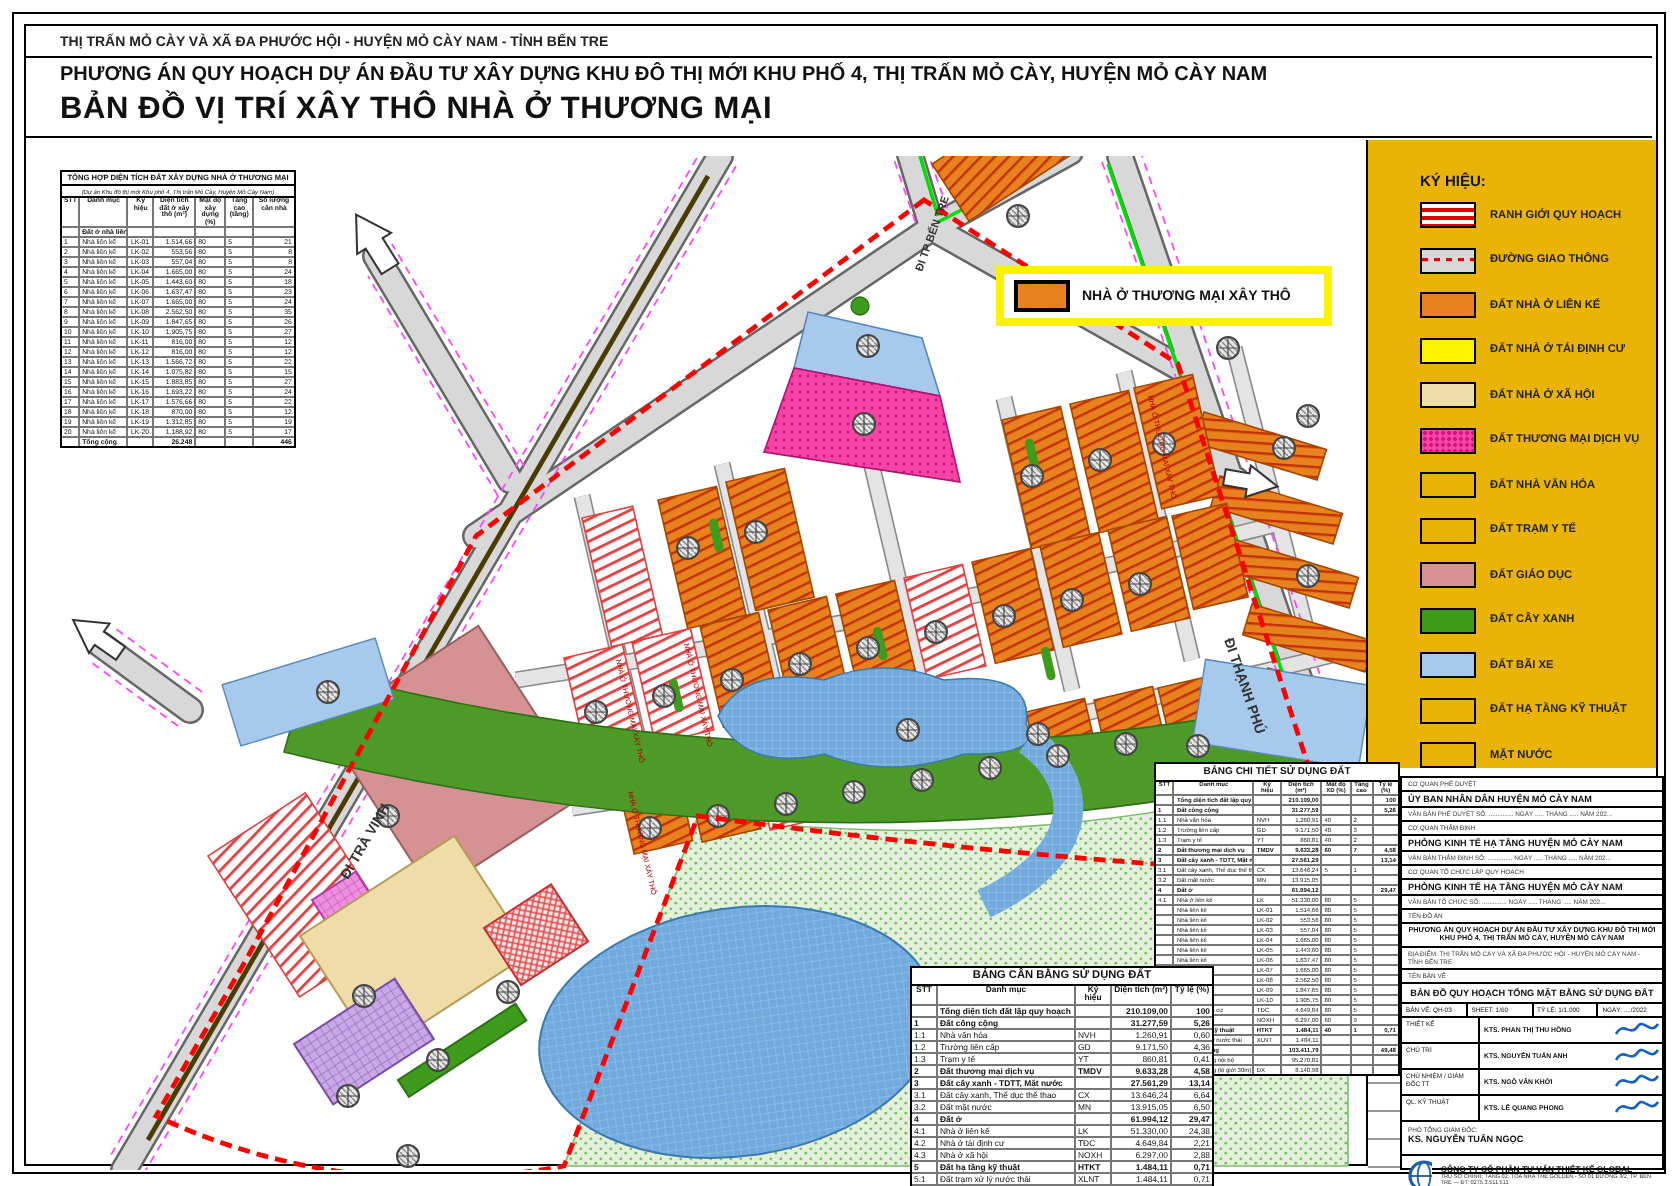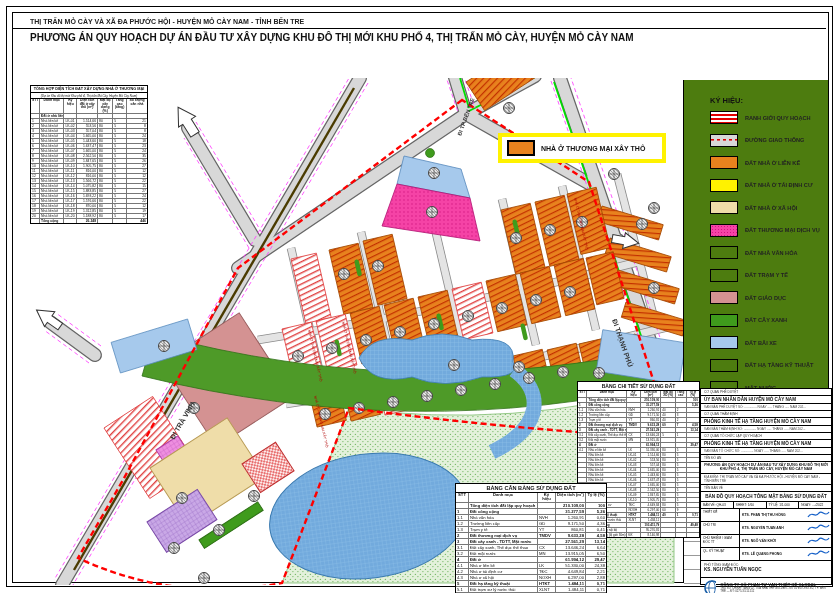--- a/index.html
+++ b/index.html
@@ -8,21 +8,21 @@
   .abs{position:absolute;}
   
   #frame-outer{left:6px;top:6px;width:825px;height:579px;border:1.6px solid #000;}
   #frame-inner{left:12px;top:12px;width:815px;height:569px;border:1px solid #000;}
   
   #hdr{left:13px;top:13px;width:813px;background:#fff;}
   #hdr .l1{font-size:7px;font-weight:bold;color:#222;padding:5px 0 3px 17px;border-bottom:1px solid #000;}
   #hdr .l2{font-size:10px;font-weight:bold;padding:3px 0 2px 17px;}
   #hdr .l3{font-size:15.5px;font-weight:bold;padding:1px 0 4px 17px;border-bottom:1.6px solid #000;letter-spacing:.3px;}
   
-  #legend{left:683px;top:80px;width:144px;height:314px;border-left:1px solid #000;background:#4d7c0f;}
+  #legend{left:683px;top:70px;width:144px;height:314px;border-left:1px solid #000;background:#eab308;}
   #legend .tt{font-size:7.5px;font-weight:bold;margin:16px 0 6px 26px;}
   .lg-it{display:flex;align-items:center;margin:0 0 9.5px 26px;}
   .lg-sw{width:26px;height:11px;border:1.6px solid #000;margin-right:7px;flex:0 0 auto;}
   .lg-lb{font-size:5.6px;font-weight:bold;color:#222;white-space:nowrap;}
   .sw-boundary{background:repeating-linear-gradient(180deg,#fff 0 2px,#e30000 2px 4px);}
   .sw-road{background:#d8d8d8 repeating-linear-gradient(90deg,#d00 0 3px,rgba(0,0,0,0) 3px 6px) center/100% 1.6px no-repeat;}
   .sw-lienke{background:#E8821E;}
   .sw-tdc{background:#FFF200;}
   .sw-xahoi{background:#EFDDA9;}
   .sw-tmdv{background:#F543A6 radial-gradient(#d1157f 0.8px,rgba(0,0,0,0) 0.9px) 0 0/3px 3px;}
@@ -77,20 +77,21 @@
 </head>
 <body>
 
 <div id="sheet">
   <div class="abs" id="frame-outer"></div>
   <div class="abs" id="frame-inner"></div>
 
   <div class="abs" id="hdr">
     <div class="l1">THỊ TRẤN MỎ CÀY VÀ XÃ ĐA PHƯỚC HỘI - HUYỆN MỎ CÀY NAM - TỈNH BẾN TRE</div>
     <div class="l2">PHƯƠNG ÁN QUY HOẠCH DỰ ÁN ĐẦU TƯ XÂY DỰNG KHU ĐÔ THỊ MỚI KHU PHỐ 4, THỊ TRẤN MỎ CÀY, HUYỆN MỎ CÀY NAM</div>
+    <div class="l3">BẢN ĐỒ VỊ TRÍ XÂY THÔ NHÀ Ở THƯƠNG MẠI</div>
   </div>
 
   <svg class="abs" id="map" style="left:14px;top:78px;z-index:1" width="669" height="507" viewBox="0 0 669 507">
     <defs>
       <pattern id="pO" width="5" height="5" patternUnits="userSpaceOnUse" patternTransform="rotate(-13)">
         <rect width="5" height="5" fill="#E8821E"></rect>
           <rect width="5" height="1.2" fill="#C33000"></rect>
       </pattern>
       <pattern id="pW" width="5" height="5" patternUnits="userSpaceOnUse" patternTransform="rotate(-13)">
         <rect width="5" height="5" fill="#fff"></rect>

